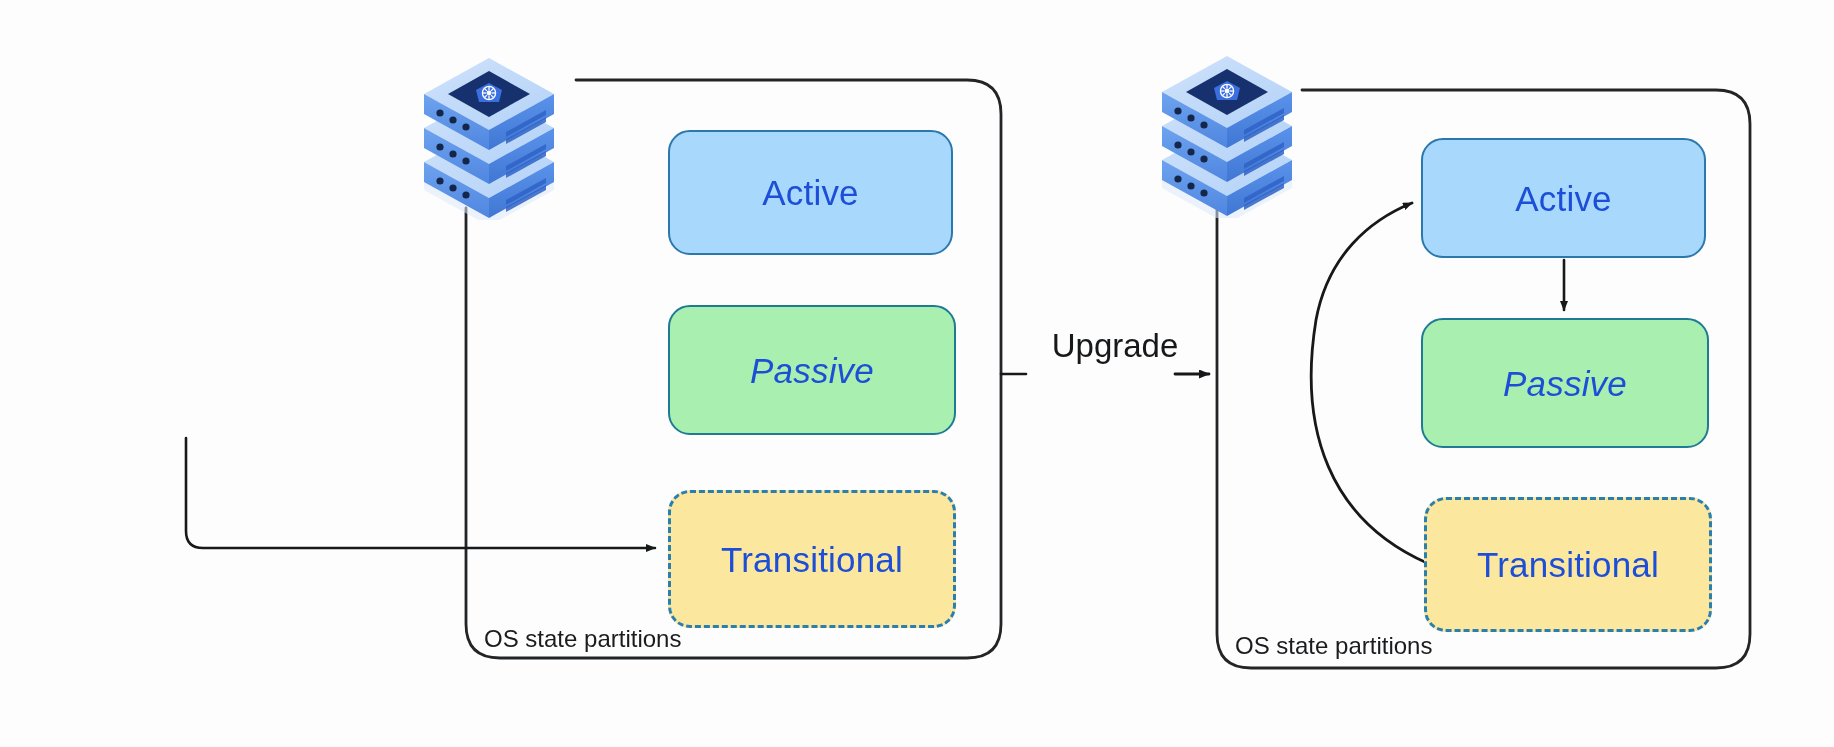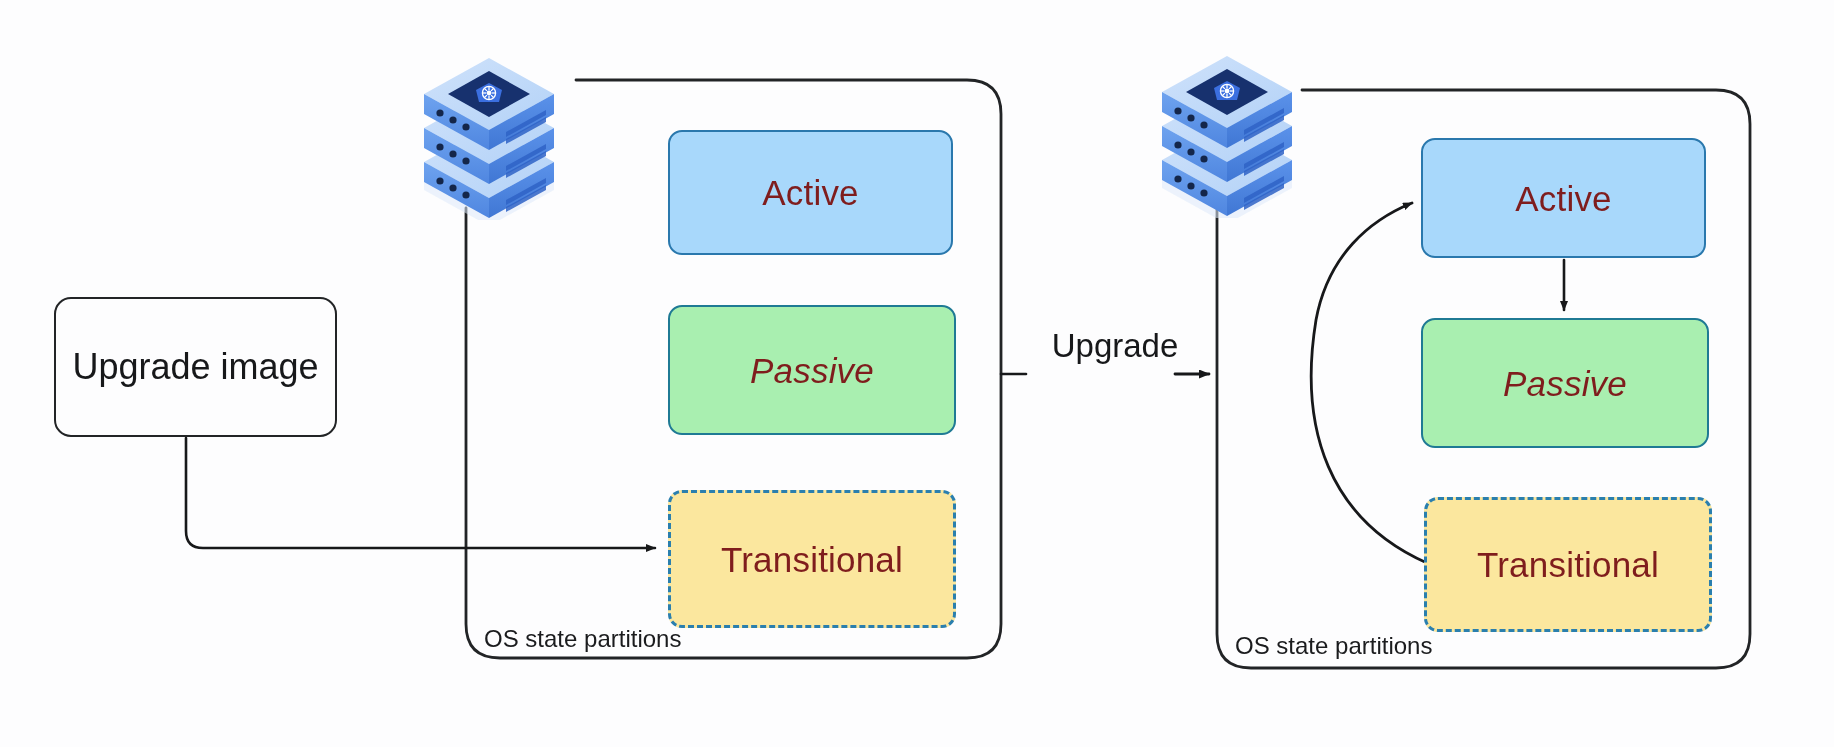--- a/index.html
+++ b/index.html
@@ -29,23 +29,23 @@
     height: 747px;
     overflow: visible;
   }
   
   .state-box {
     position: absolute;
     box-sizing: border-box;
     display: flex;
     align-items: center;
     justify-content: center;
-    border-radius: 14px;
+    border-radius: 22px;
     font-size: 35px;
-    color: #7f1d1d;
+    color: #1d4ed8;
     letter-spacing: 0.2px;
     line-height: 1;
   }
   .state-box.active-box {
     background: #a8d8fb;
     border: 2.5px solid #2a78ad;
   }
   .state-box.passive-box {
     background: #a9efb0;
     border: 2.5px solid #1f7a94;
@@ -268,23 +268,20 @@
           <path d="M-4.6,-4.6 L-2.1,-2.1"></path>
           <path d="M4.6,4.6 L2.1,2.1"></path>
           <path d="M-4.6,4.6 L-2.1,2.1"></path>
           <path d="M4.6,-4.6 L2.1,-2.1"></path>
           <circle cx="0" cy="0" r="6.6"></circle>
         </g>
       </g>
     </g>
   </svg>
 
-  <div id="upgrade-image-node">
-    <span>Upgrade image</span>
-  </div>
 
   <div id="left-active" class="state-box active-box">
     <span>Active</span>
   </div>
   <div id="left-passive" class="state-box passive-box">
     <span>Passive</span>
   </div>
   <div id="left-transit" class="state-box transitional-box">
     <span>Transitional</span>
   </div>

